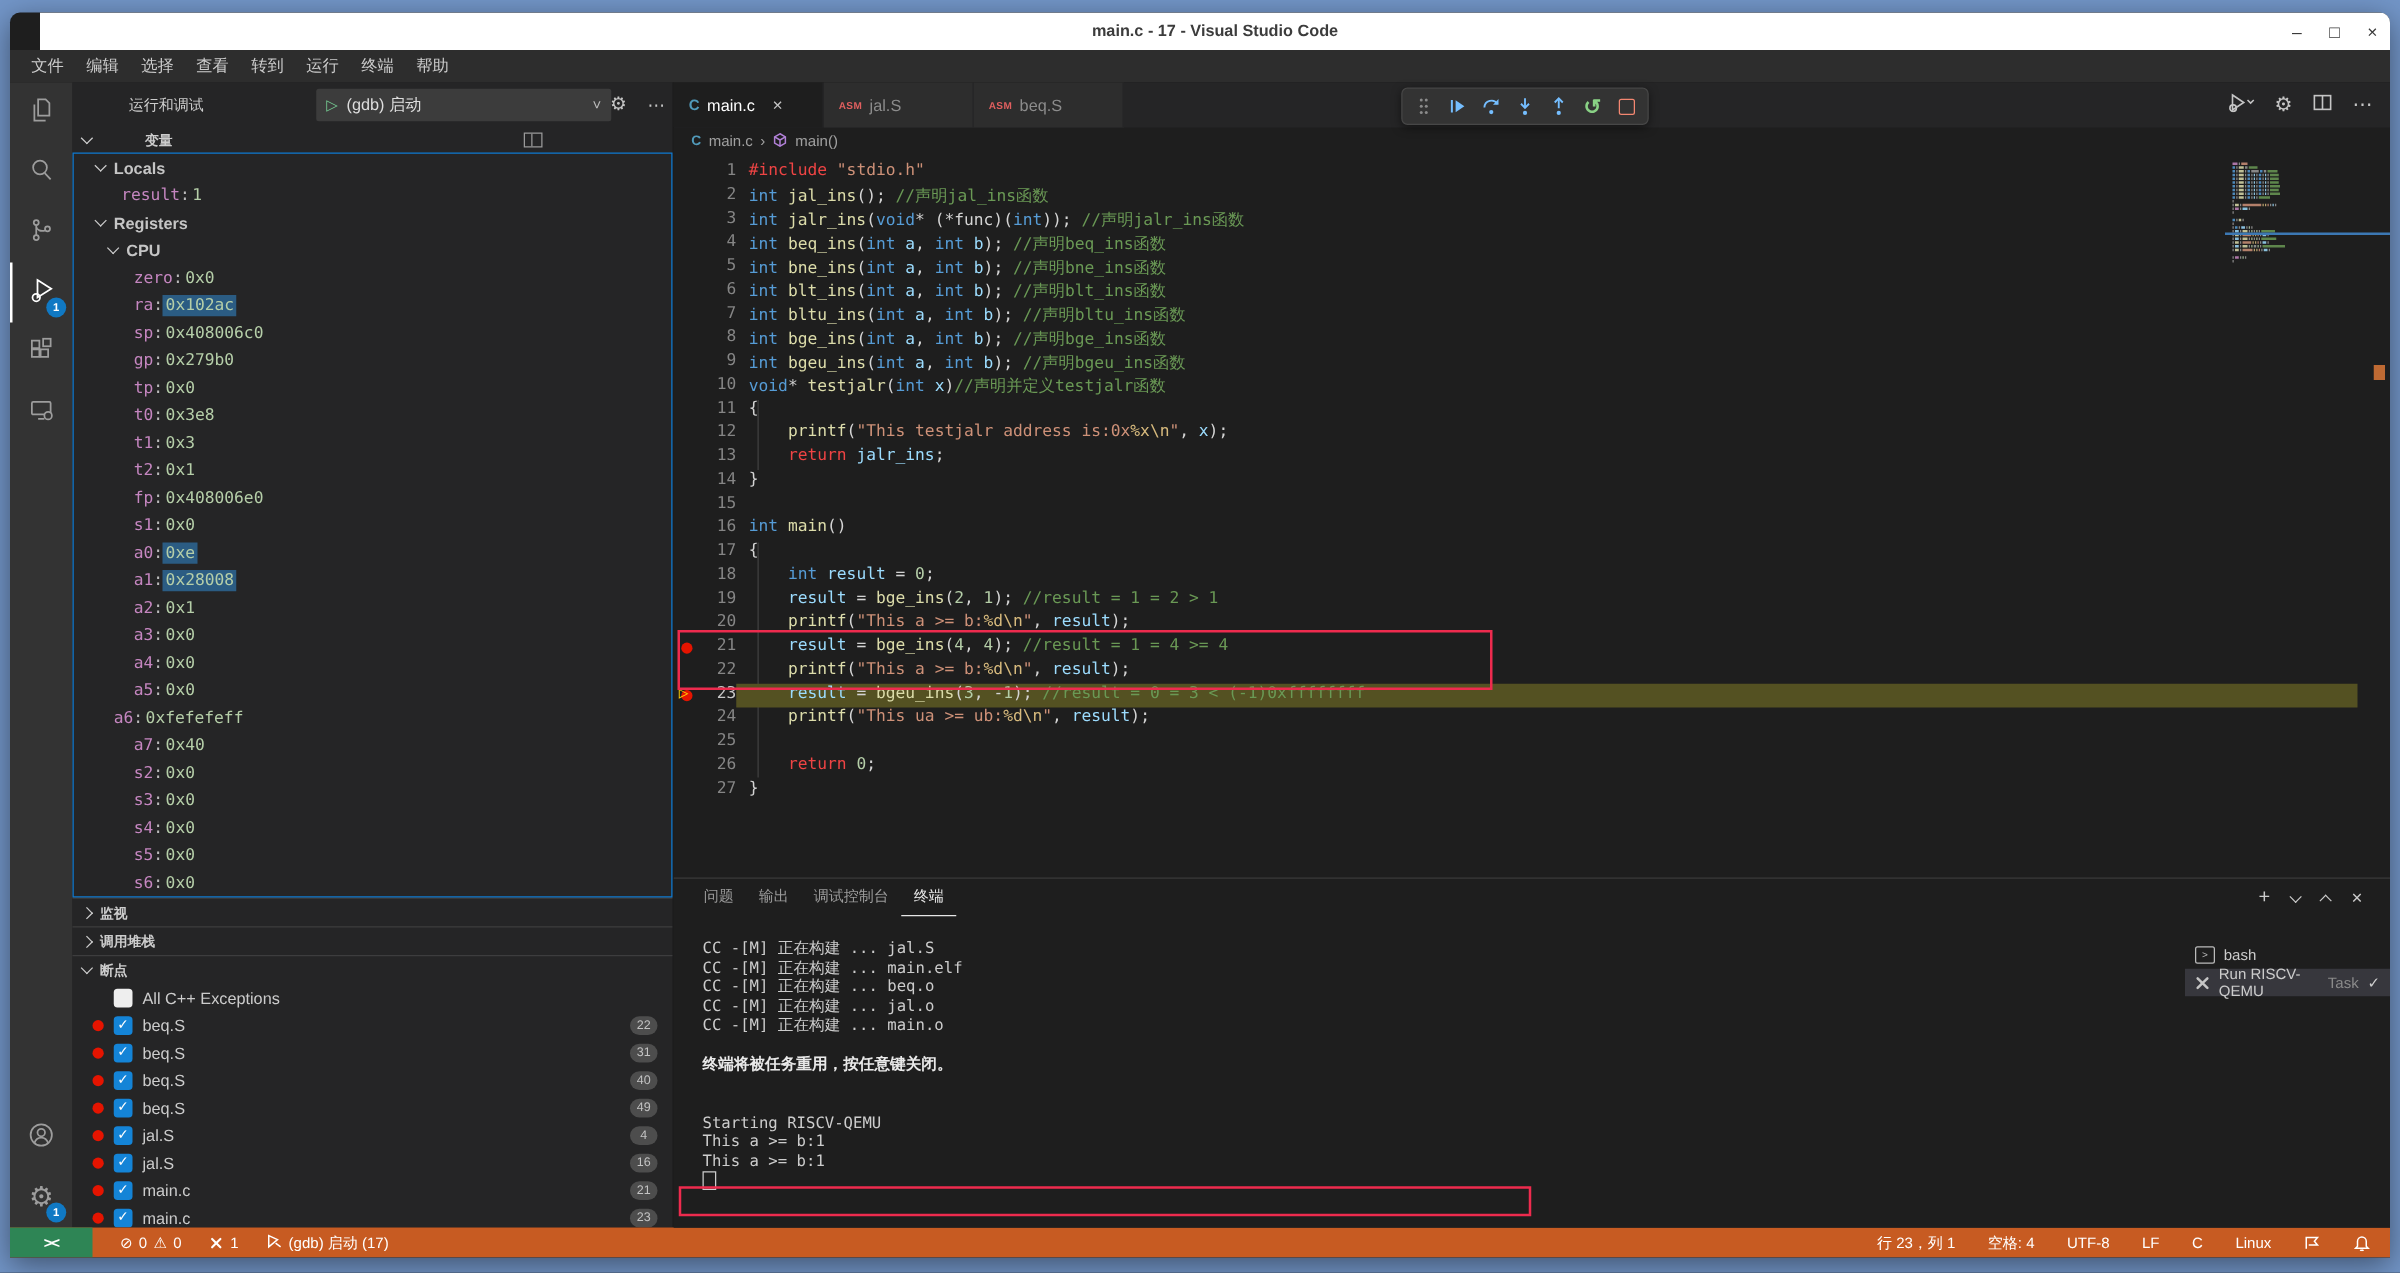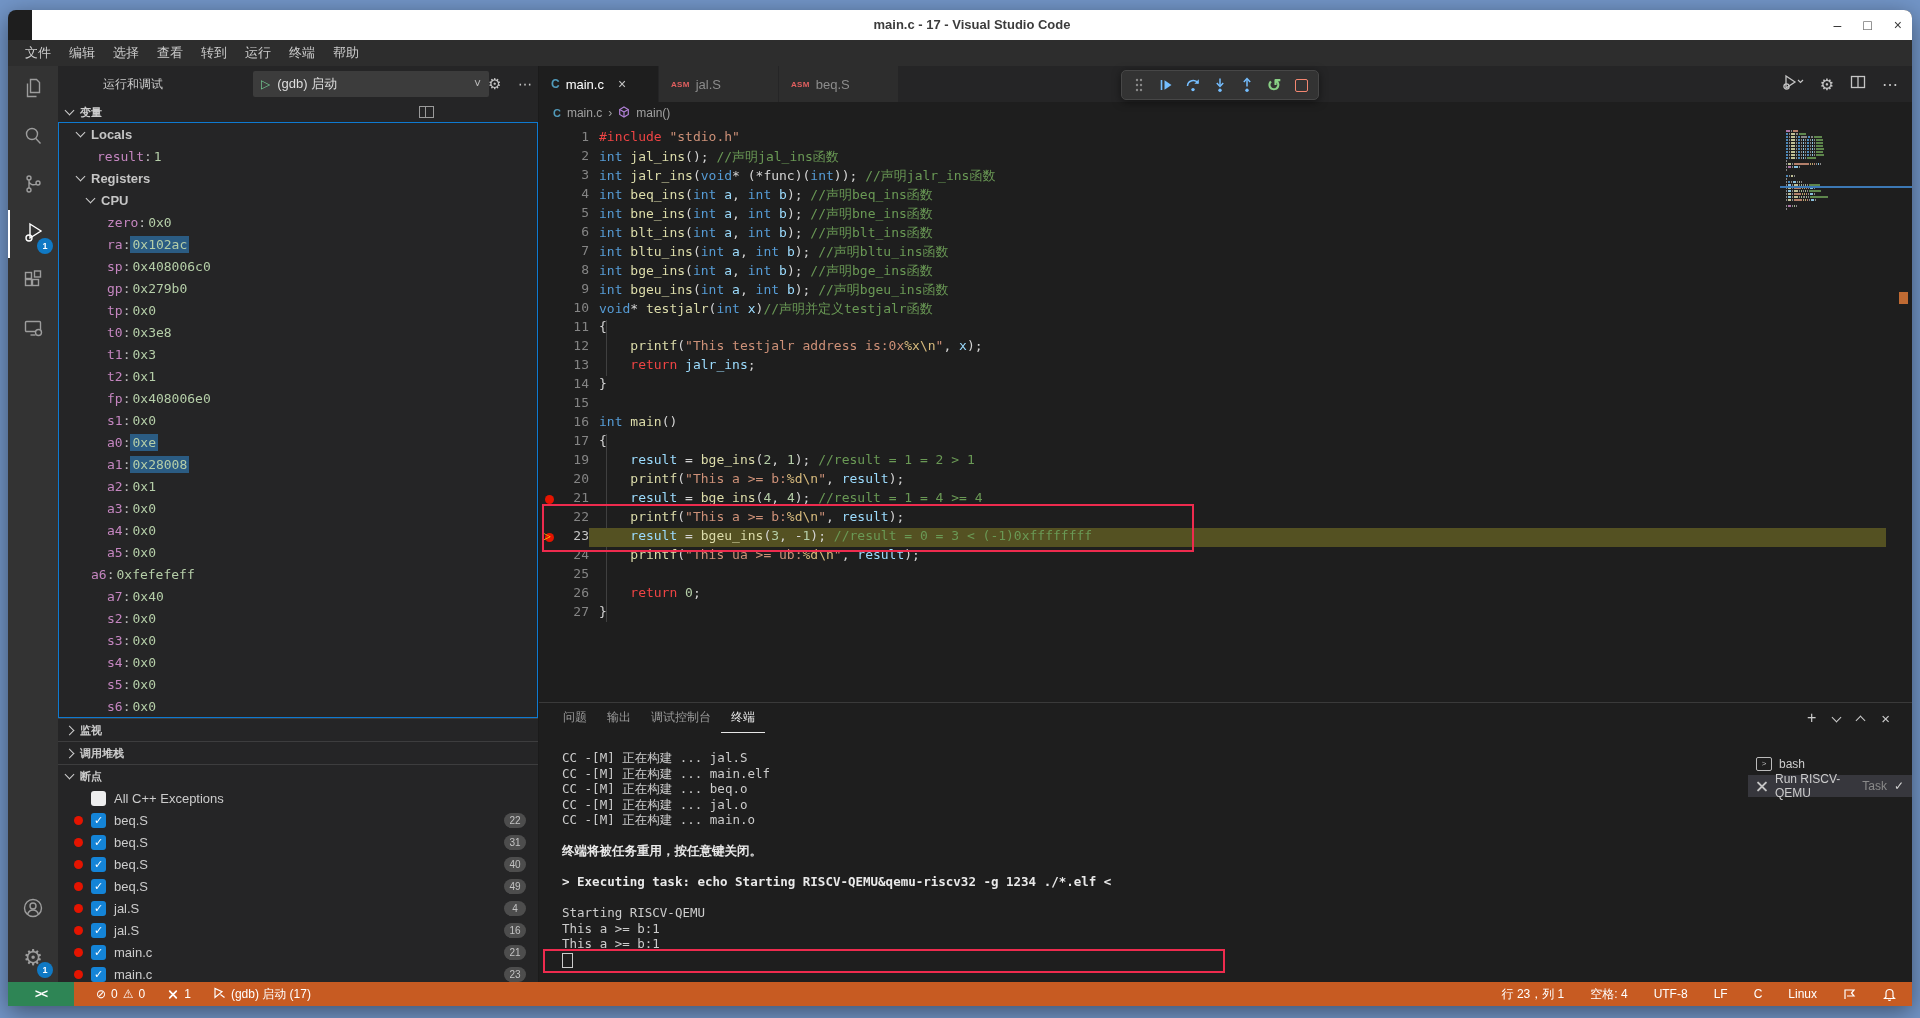--- a/index.html
+++ b/index.html
@@ -33,21 +33,21 @@
   .sidebar{width:480px;background:#252526;display:flex;flex-direction:column;flex:none;border-right:1px solid #1b1b1b;}
   .sb-header{height:36px;position:relative;flex:none;}
   .sb-title{position:absolute;left:45px;top:0;line-height:36px;font-size:12px;color:#cccccc;}
   .launch{position:absolute;left:195px;top:5px;width:220px;height:26px;background:#3c3c3c;border-radius:2px;
     display:flex;align-items:center;padding:0 8px;gap:7px;font-size:13px;color:#dddddd;}
   .launch .play{color:#74c991;font-size:12px;}
   .launch .caret{margin-left:auto;color:#bbbbbb;font-size:12px;}
   .sb-gear{position:absolute;left:430px;top:0;line-height:36px;color:#c5c5c5;font-size:15px;}
   .sb-dots{position:absolute;left:460px;top:0;line-height:36px;color:#c5c5c5;font-size:14px;letter-spacing:1px;}
 
-  .varheader{height:20px;display:flex;align-items:center;padding-left:8px;flex:none;}
+  .varheader{height:20px;display:flex;align-items:center;padding-left:8px;flex:none;gap:36px;}
   .varheader .hlabel{font-size:11px;font-weight:700;color:#cccccc;}
   .panesico{margin-left:auto;margin-right:104px;width:13px;height:10px;border:1px solid #9a9a9a;position:relative;}
   .panesico::before{content:'';position:absolute;left:5px;top:0;bottom:0;width:1px;background:#9a9a9a;}
 
   .chev{width:6px;height:6px;border-right:1.4px solid #cfcfcf;border-bottom:1.4px solid #cfcfcf;display:inline-block;flex:none;margin-right:7px;}
   .chev.dn{transform:rotate(45deg);margin-top:-3px;}
   .chev.rt{transform:rotate(-45deg);}
 
   .vartree{height:596px;overflow:hidden;border:1px solid #0e7ad1;box-sizing:border-box;flex:none;}
   .trow{height:22px;display:flex;align-items:center;}
@@ -576,20 +576,21 @@
             <div class="cline"><span class="gico"></span><span class="gnum">8</span><span class="ltext"><span class="tk-kw">int</span><span class="tk-pl"> </span><span class="tk-fn">bge_ins</span><span class="tk-pl">(</span><span class="tk-kw">int</span><span class="tk-pl"> </span><span class="tk-vr">a</span><span class="tk-pl">, </span><span class="tk-kw">int</span><span class="tk-pl"> </span><span class="tk-vr">b</span><span class="tk-pl">); </span><span class="tk-cmt">//声明bge_ins函数</span></span></div>
             <div class="cline"><span class="gico"></span><span class="gnum">9</span><span class="ltext"><span class="tk-kw">int</span><span class="tk-pl"> </span><span class="tk-fn">bgeu_ins</span><span class="tk-pl">(</span><span class="tk-kw">int</span><span class="tk-pl"> </span><span class="tk-vr">a</span><span class="tk-pl">, </span><span class="tk-kw">int</span><span class="tk-pl"> </span><span class="tk-vr">b</span><span class="tk-pl">); </span><span class="tk-cmt">//声明bgeu_ins函数</span></span></div>
             <div class="cline"><span class="gico"></span><span class="gnum">10</span><span class="ltext"><span class="tk-kw">void</span><span class="tk-pl">* </span><span class="tk-fn">testjalr</span><span class="tk-pl">(</span><span class="tk-kw">int</span><span class="tk-pl"> </span><span class="tk-vr">x</span><span class="tk-pl">)</span><span class="tk-cmt">//声明并定义testjalr函数</span></span></div>
             <div class="cline"><span class="gico"></span><span class="gnum">11</span><span class="ltext"><span class="tk-pl">{</span></span></div>
             <div class="cline"><span class="gico"></span><span class="gnum">12</span><span class="ltext"><span class="tk-pl">    </span><span class="tk-fn">printf</span><span class="tk-pl">(</span><span class="tk-str">"This testjalr address is:0x</span><span class="tk-esc">%x</span><span class="tk-esc">\n</span><span class="tk-str">"</span><span class="tk-pl">, </span><span class="tk-vr">x</span><span class="tk-pl">);</span></span></div>
             <div class="cline"><span class="gico"></span><span class="gnum">13</span><span class="ltext"><span class="tk-pl">    </span><span class="tk-pp">return</span><span class="tk-pl"> </span><span class="tk-vr">jalr_ins</span><span class="tk-pl">;</span></span></div>
             <div class="cline"><span class="gico"></span><span class="gnum">14</span><span class="ltext"><span class="tk-pl">}</span></span></div>
             <div class="cline"><span class="gico"></span><span class="gnum">15</span><span class="ltext"></span></div>
             <div class="cline"><span class="gico"></span><span class="gnum">16</span><span class="ltext"><span class="tk-kw">int</span><span class="tk-pl"> </span><span class="tk-fn">main</span><span class="tk-pl">()</span></span></div>
             <div class="cline"><span class="gico"></span><span class="gnum">17</span><span class="ltext"><span class="tk-pl">{</span></span></div>
+            <div class="cline"><span class="gico"></span><span class="gnum">18</span><span class="ltext"><span class="tk-pl">    </span><span class="tk-kw">int</span><span class="tk-pl"> </span><span class="tk-vr">result</span><span class="tk-pl"> = </span><span class="tk-num">0</span><span class="tk-pl">;</span></span></div>
             <div class="cline"><span class="gico"></span><span class="gnum">19</span><span class="ltext"><span class="tk-pl">    </span><span class="tk-vr">result</span><span class="tk-pl"> = </span><span class="tk-fn">bge_ins</span><span class="tk-pl">(</span><span class="tk-num">2</span><span class="tk-pl">, </span><span class="tk-num">1</span><span class="tk-pl">); </span><span class="tk-cmt">//result = 1 = 2 &gt; 1</span></span></div>
             <div class="cline"><span class="gico"></span><span class="gnum">20</span><span class="ltext"><span class="tk-pl">    </span><span class="tk-fn">printf</span><span class="tk-pl">(</span><span class="tk-str">"This a &gt;= b:</span><span class="tk-esc">%d</span><span class="tk-esc">\n</span><span class="tk-str">"</span><span class="tk-pl">, </span><span class="tk-vr">result</span><span class="tk-pl">);</span></span></div>
             <div class="cline"><span class="gico"><span class="gdot"></span></span><span class="gnum">21</span><span class="ltext"><span class="tk-pl">    </span><span class="tk-vr">result</span><span class="tk-pl"> = </span><span class="tk-fn">bge_ins</span><span class="tk-pl">(</span><span class="tk-num">4</span><span class="tk-pl">, </span><span class="tk-num">4</span><span class="tk-pl">); </span><span class="tk-cmt">//result = 1 = 4 &gt;= 4</span></span></div>
             <div class="cline"><span class="gico"></span><span class="gnum">22</span><span class="ltext"><span class="tk-pl">    </span><span class="tk-fn">printf</span><span class="tk-pl">(</span><span class="tk-str">"This a &gt;= b:</span><span class="tk-esc">%d</span><span class="tk-esc">\n</span><span class="tk-str">"</span><span class="tk-pl">, </span><span class="tk-vr">result</span><span class="tk-pl">);</span></span></div>
             <div class="cline cur"><span class="gico"><span class="gdot"></span><span class="garrow">▷</span></span><span class="gnum">23</span><span class="ltext"><span class="tk-pl">    </span><span class="tk-vr">result</span><span class="tk-pl"> = </span><span class="tk-fn">bgeu_ins</span><span class="tk-pl">(</span><span class="tk-num">3</span><span class="tk-pl">, -</span><span class="tk-num">1</span><span class="tk-pl">); </span><span class="tk-cmt">//result = 0 = 3 &lt; (-1)0xffffffff</span></span></div>
             <div class="cline"><span class="gico"></span><span class="gnum">24</span><span class="ltext"><span class="tk-pl">    </span><span class="tk-fn">printf</span><span class="tk-pl">(</span><span class="tk-str">"This ua &gt;= ub:</span><span class="tk-esc">%d</span><span class="tk-esc">\n</span><span class="tk-str">"</span><span class="tk-pl">, </span><span class="tk-vr">result</span><span class="tk-pl">);</span></span></div>
             <div class="cline"><span class="gico"></span><span class="gnum">25</span><span class="ltext"></span></div>
             <div class="cline"><span class="gico"></span><span class="gnum">26</span><span class="ltext"><span class="tk-pl">    </span><span class="tk-pp">return</span><span class="tk-pl"> </span><span class="tk-num">0</span><span class="tk-pl">;</span></span></div>
             <div class="cline"><span class="gico"></span><span class="gnum">27</span><span class="ltext"><span class="tk-pl">}</span></span></div>
           </div>
@@ -870,21 +871,20 @@
           <div class="term">
             <div id="termlines">
                 <div class="tline">CC -[M] 正在构建 ... jal.S</div>
                 <div class="tline">CC -[M] 正在构建 ... main.elf</div>
                 <div class="tline">CC -[M] 正在构建 ... beq.o</div>
                 <div class="tline">CC -[M] 正在构建 ... jal.o</div>
                 <div class="tline">CC -[M] 正在构建 ... main.o</div>
                 <div class="tline"></div>
                 <div class="tline tbold">终端将被任务重用，按任意键关闭。</div>
                 <div class="tline"></div>
-                <div class="tline tbold">&gt; Executing task: echo Starting RISCV-QEMU&amp;qemu-riscv32 -g 1234 ./*.elf &lt;</div>
                 <div class="tline"></div>
                 <div class="tline">Starting RISCV-QEMU</div>
                 <div class="tline">This a &gt;= b:1</div>
                 <div class="tline">This a &gt;= b:1</div>
                 <div class="tline"><span class="tcursor"></span></div>
               </div>
             <div class="anno anno-term"></div>
           </div>
           <div class="termside" id="termside">
               <div class="tsrow">

